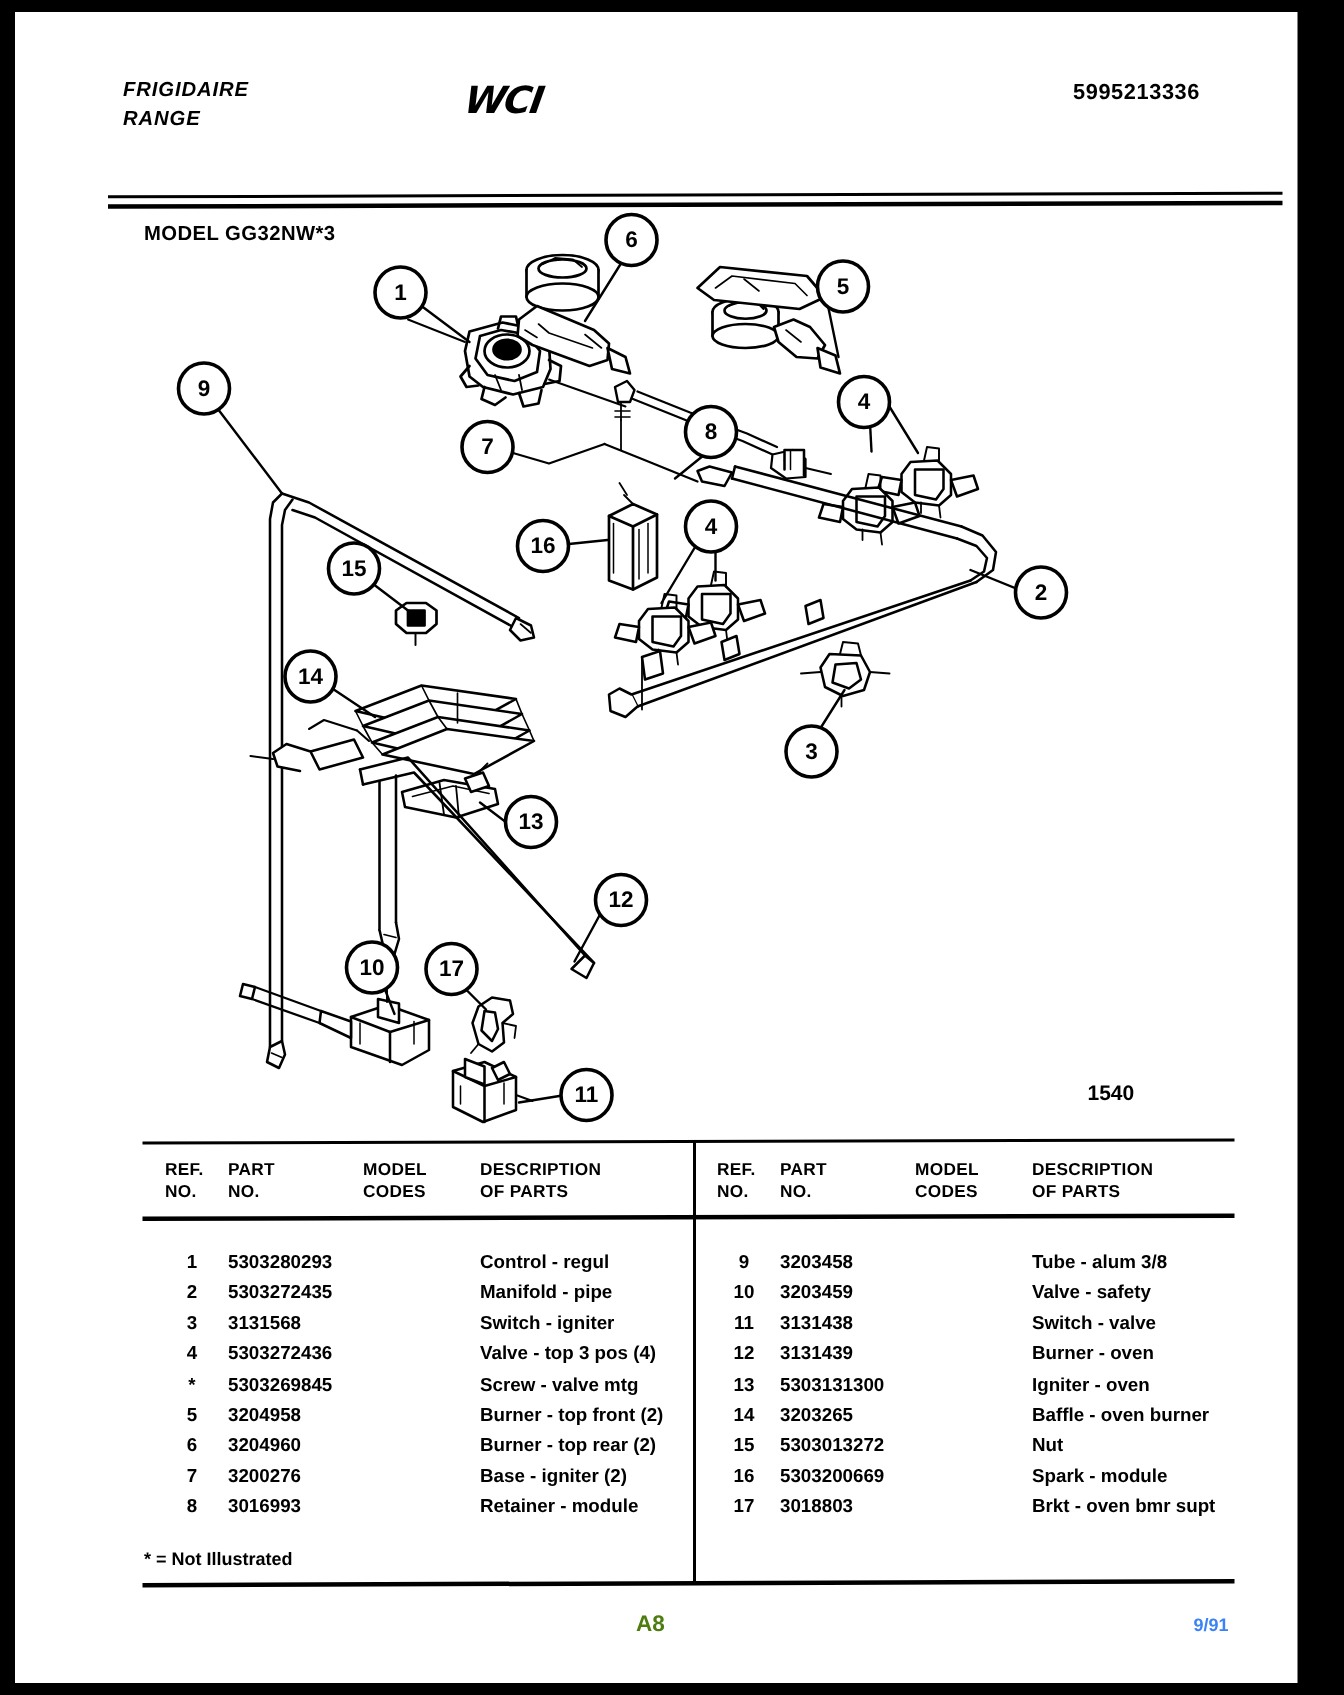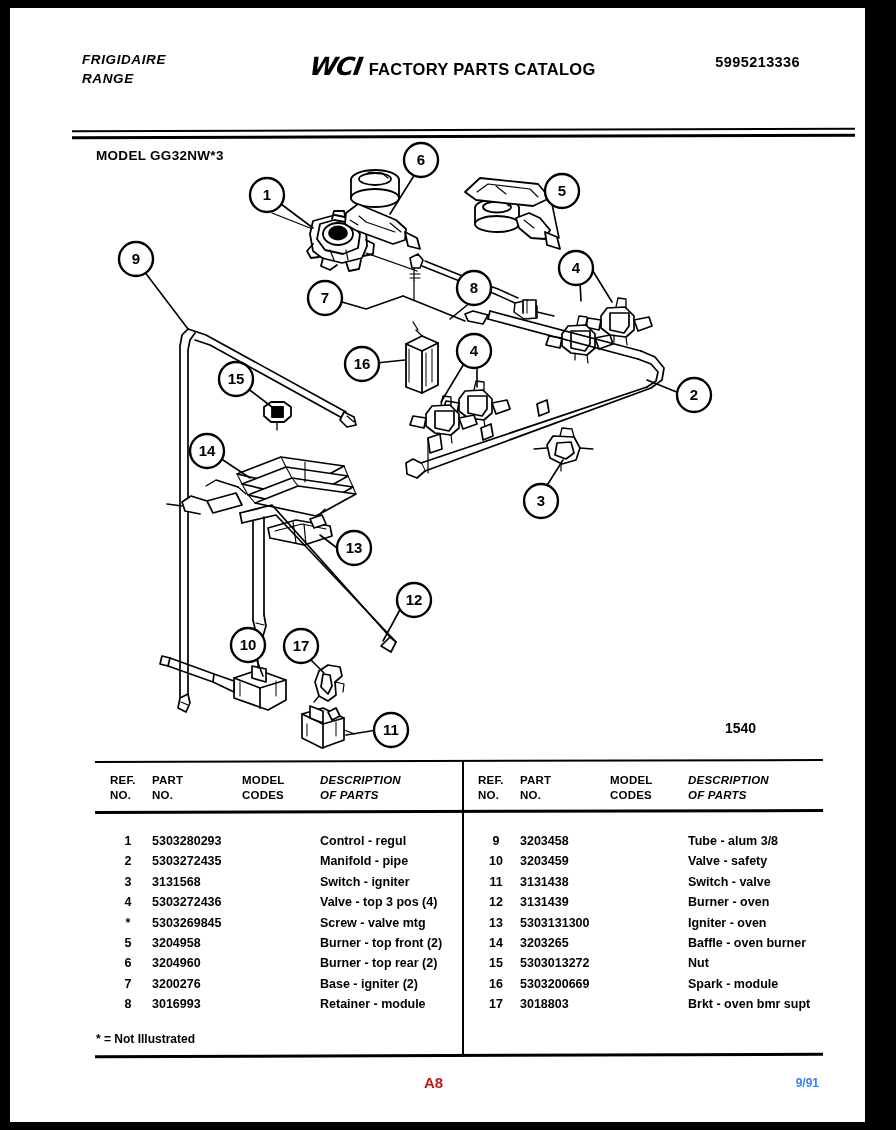--- a/index.html
+++ b/index.html
@@ -167,21 +167,21 @@
     line-height: 15px;
   }
   .th {
     position: absolute;
     top: 0;
     white-space: pre-line;
   }
   .th-ref  { left: 8px; }
   .th-part { left: 50px; }
   .th-code { left: 140px; }
-  .th-desc { left: 218px; font-style: italic; }
+  .th-desc { left: 218px; }
 
   .trow {
     position: relative;
     height: 20.4px;
     font-size: 12.5px;
     font-weight: bold;
     color: #000;
   }
   .trow > span { position: absolute; top: 0; }
   .c-ref  { left: 8px;  width: 36px; text-align: center; }
@@ -198,21 +198,21 @@
     left: 86px; top: 1024px;
     font-size: 12px;
     font-weight: bold;
     color: #000;
   }
   .foot-page {
     position: absolute;
     left: 414px; top: 1066px;
     font-size: 15px;
     font-weight: bold;
-    color: #b91c1c;
+    color: #4d7c0f;
   }
   .foot-date {
     position: absolute;
     right: 46px; top: 1068px;
     font-size: 12px;
     font-weight: bold;
     color: #3b82f6;
   }
 
   
@@ -231,21 +231,20 @@
 <div id="frame">
   <div id="page">
 
     <div class="hdr-brand">
       <div>FRIGIDAIRE</div>
       <div>RANGE</div>
     </div>
 
     <div class="hdr-center">
       <span class="wci">WCI</span>
-      <span class="hdr-cat">FACTORY PARTS CATALOG</span>
     </div>
 
     <div class="hdr-num">5995213336</div>
 
     <div class="rule-a"></div>
     <div class="rule-b"></div>
 
     <div class="model-label">MODEL GG32NW*3</div>
 
     <svg id="diagram" viewBox="0 0 855 760">

